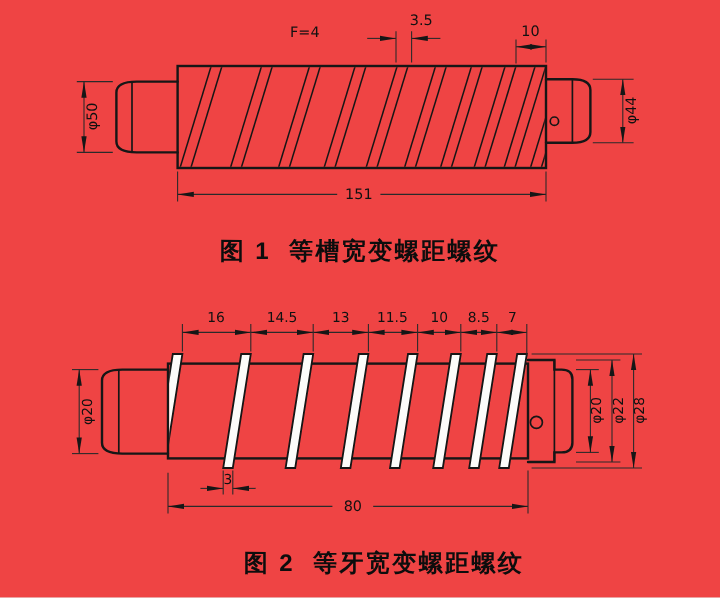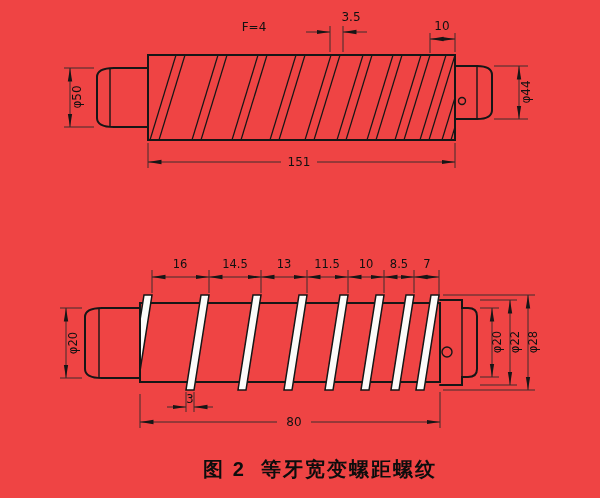--- a/index.html
+++ b/index.html
@@ -185,15 +185,16 @@
 
         <line x1="140" y1="394" x2="140" y2="428"></line>
         <line x1="440" y1="392" x2="440" y2="428"></line>
         <line x1="140" y1="422" x2="277" y2="422" marker-start="url(#arr)"></line>
         <line x1="311" y1="422" x2="440" y2="422" marker-end="url(#arr)"></line>
         <text class="dim" x="294" y="426" text-anchor="middle">80</text>
       </g>
     </g>
   </svg>
 
+  <div class="caption" id="cap1">图 1  等槽宽变螺距螺纹</div>
   <div class="caption" id="cap2">图 2  等牙宽变螺距螺纹</div>
 
 </div>
 
 </body></html>

